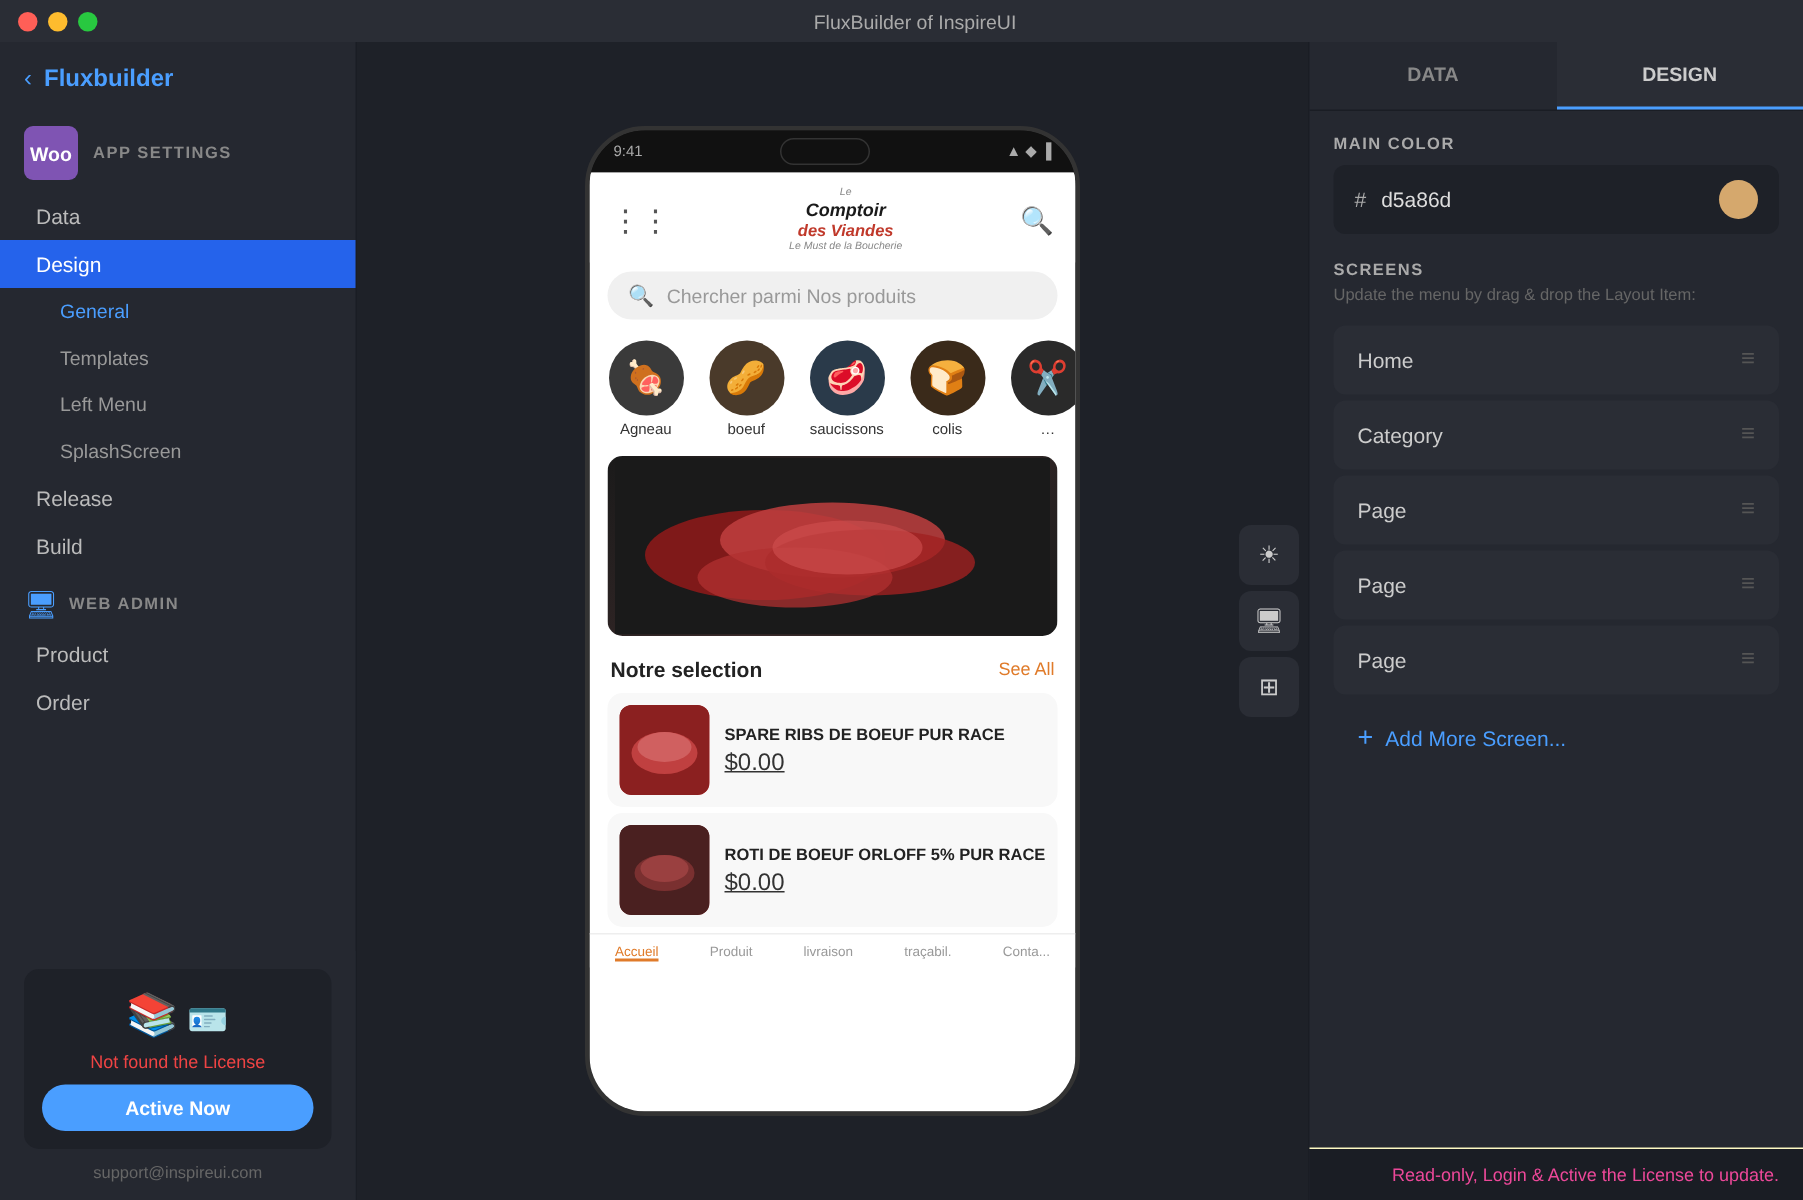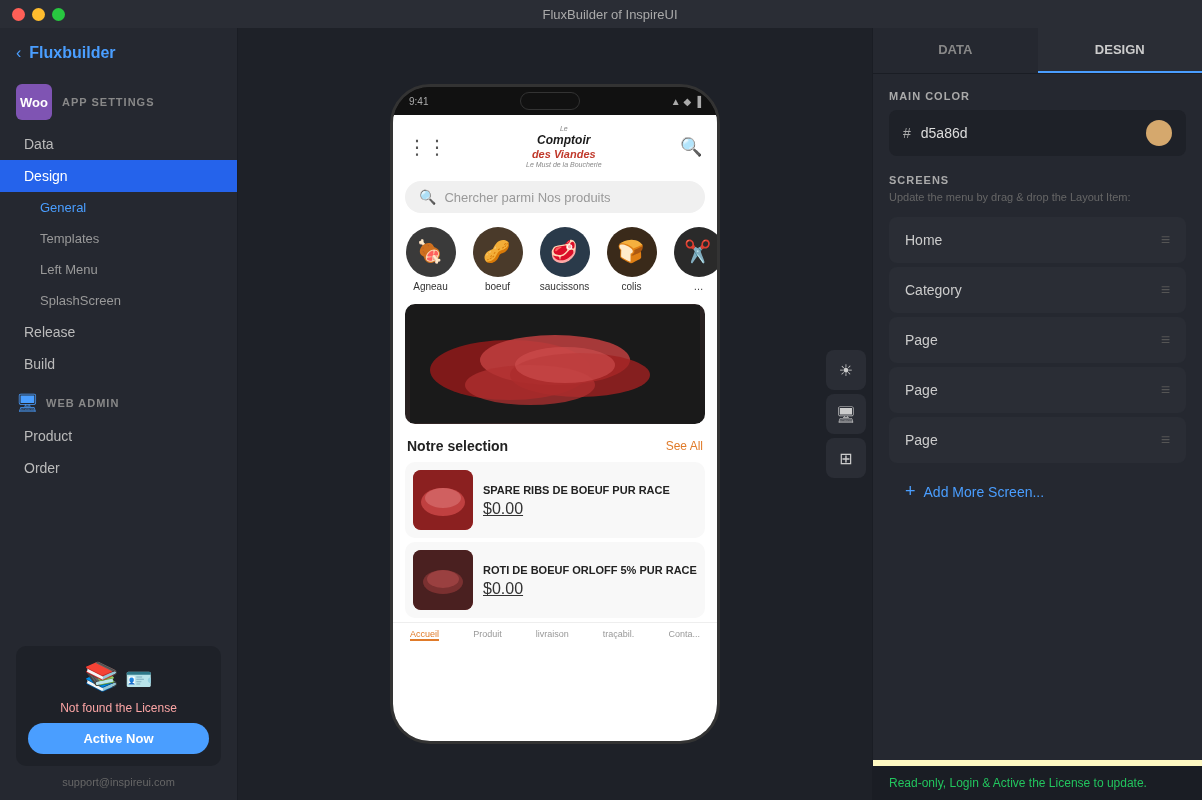--- a/index.html
+++ b/index.html
@@ -155,21 +155,21 @@
     }
     .license-icon-area {
       display: flex;
       gap: 6px;
       align-items: flex-end;
     }
     .book-icon {
       font-size: 28px;
     }
     .license-text {
-      color: #fca5a5;
+      color: #ef4444;
       font-size: 12px;
       font-weight: 500;
       text-align: center;
     }
     .active-now-btn {
       background: #4a9eff;
       color: white;
       border: none;
       border-radius: 20px;
       padding: 8px 0;
@@ -469,23 +469,23 @@
       color: #4a9eff;
       font-size: 14px;
       cursor: pointer;
       border-radius: 8px;
     }
 
     .bottom-toast {
       background: #1a1d24;
       padding: 10px 16px;
       font-size: 12px;
-      color: #22c55e;
-      text-align: left;
-      border-top: 6px solid #fef9c3;
+      color: #ec4899;
+      text-align: right;
+      border-top: 1px solid #fef9c3;
     }
 
     
     .cat-1 { background: #3a3a3a; }
     .cat-2 { background: #4a3a2a; }
     .cat-3 { background: #2a3a4a; }
     .cat-4 { background: #3a2a1a; }
     .cat-5 { background: #2a2a2a; }
 
     

